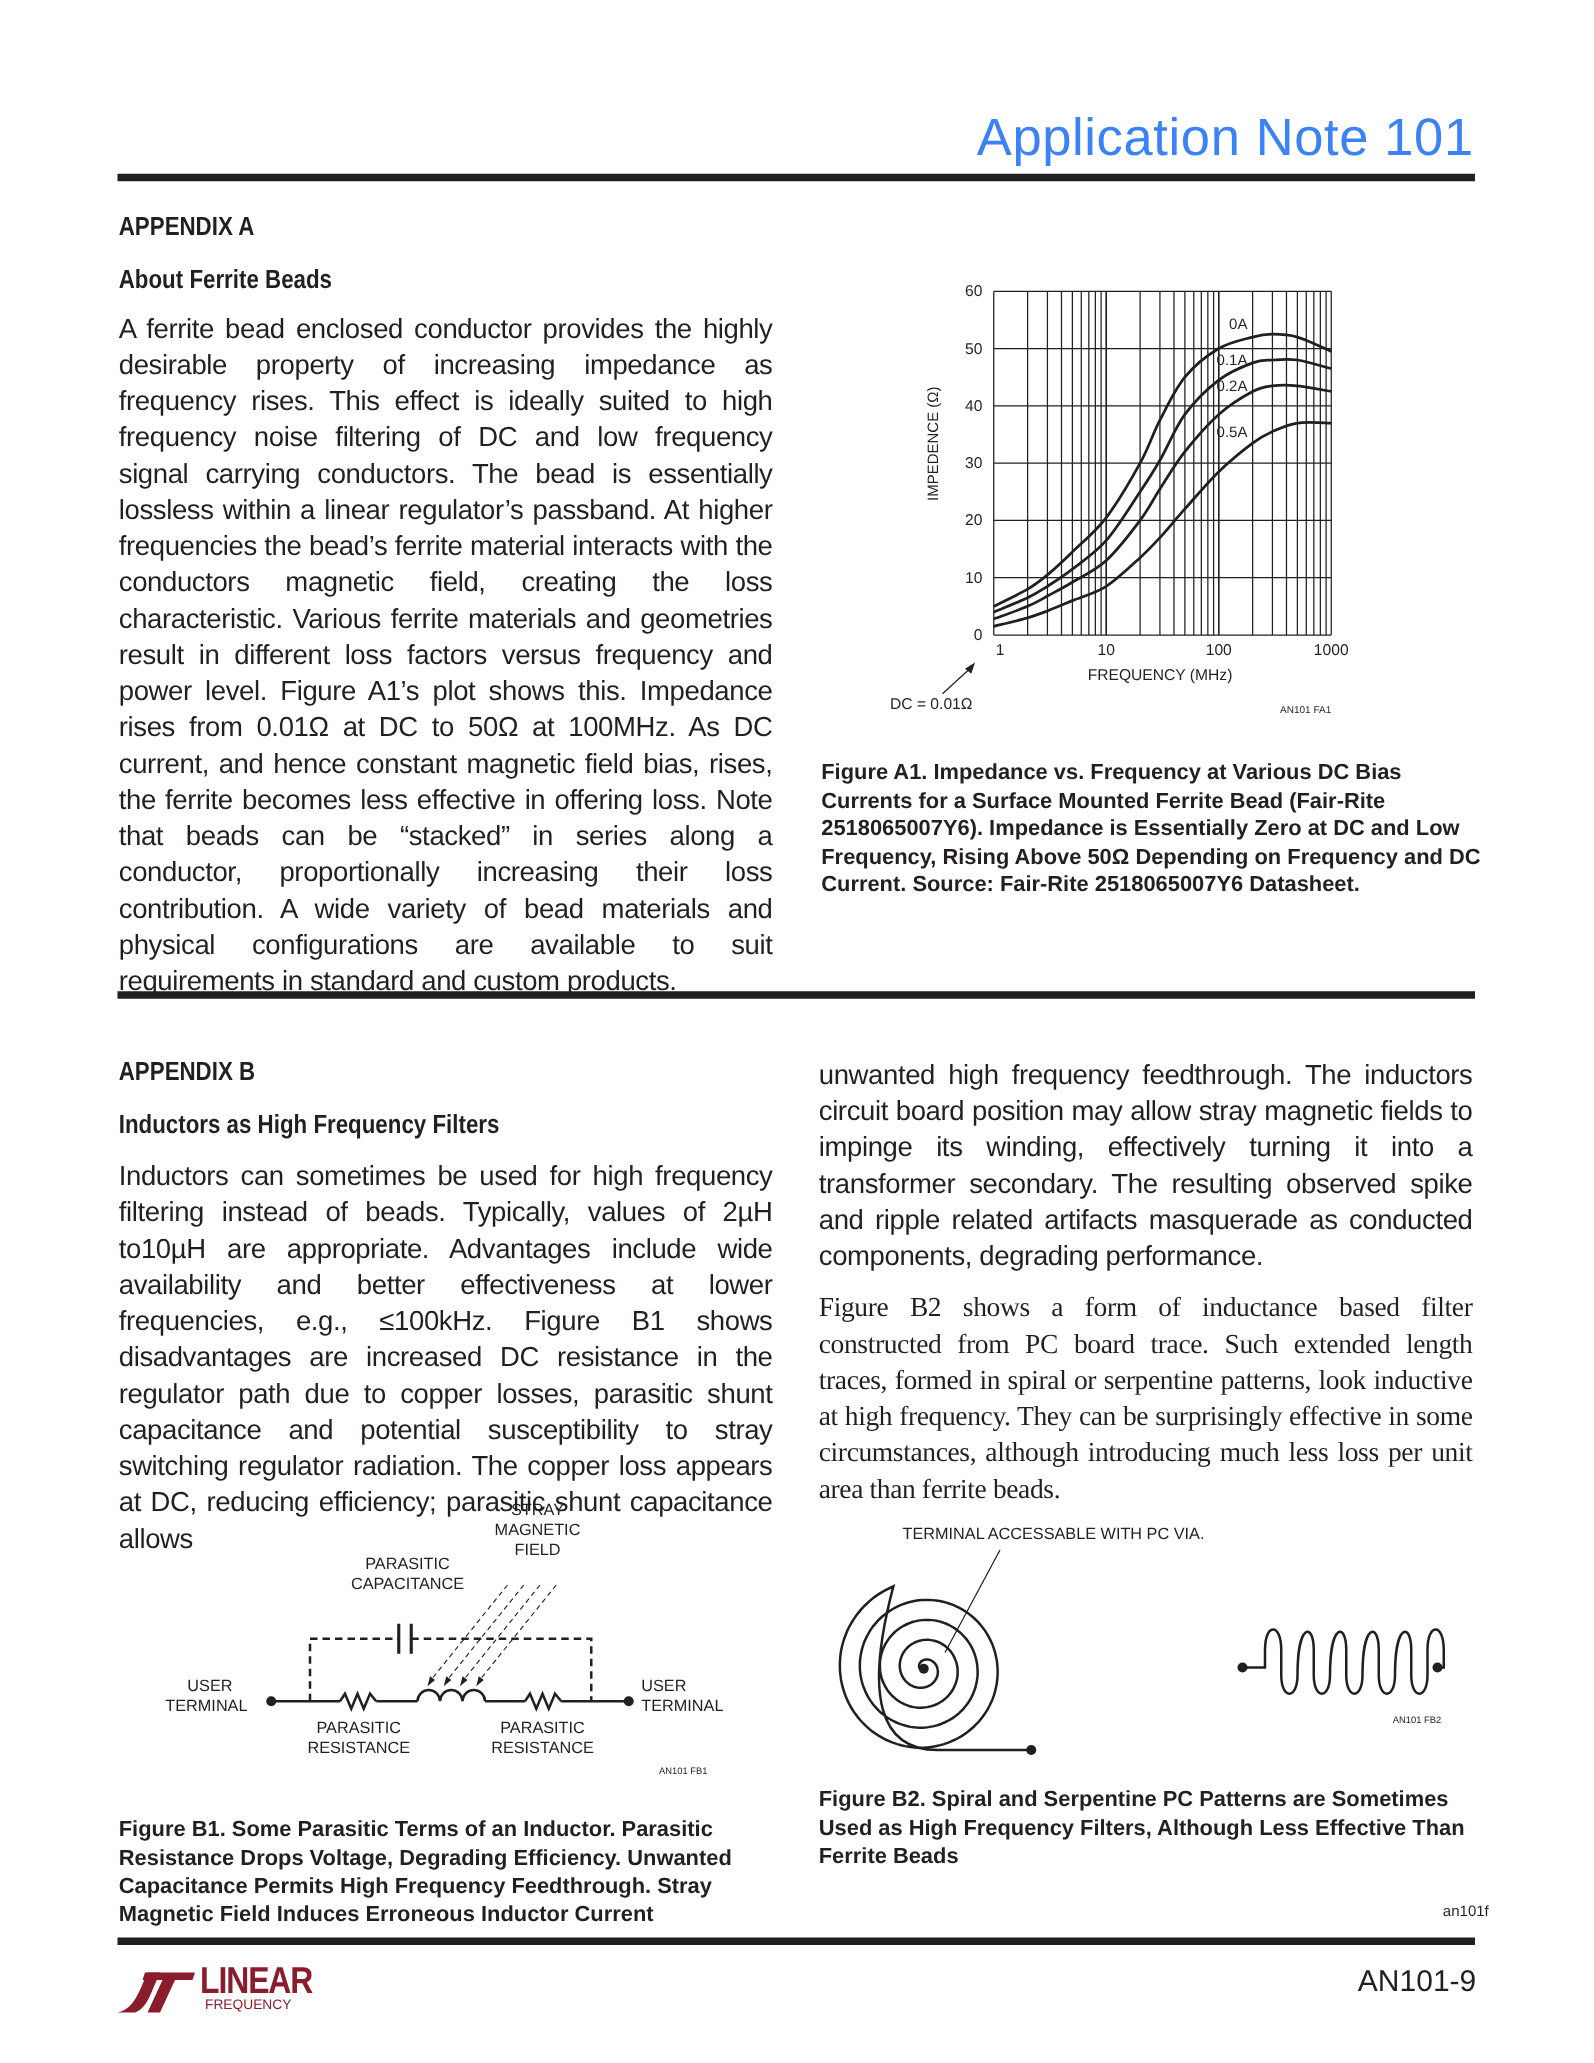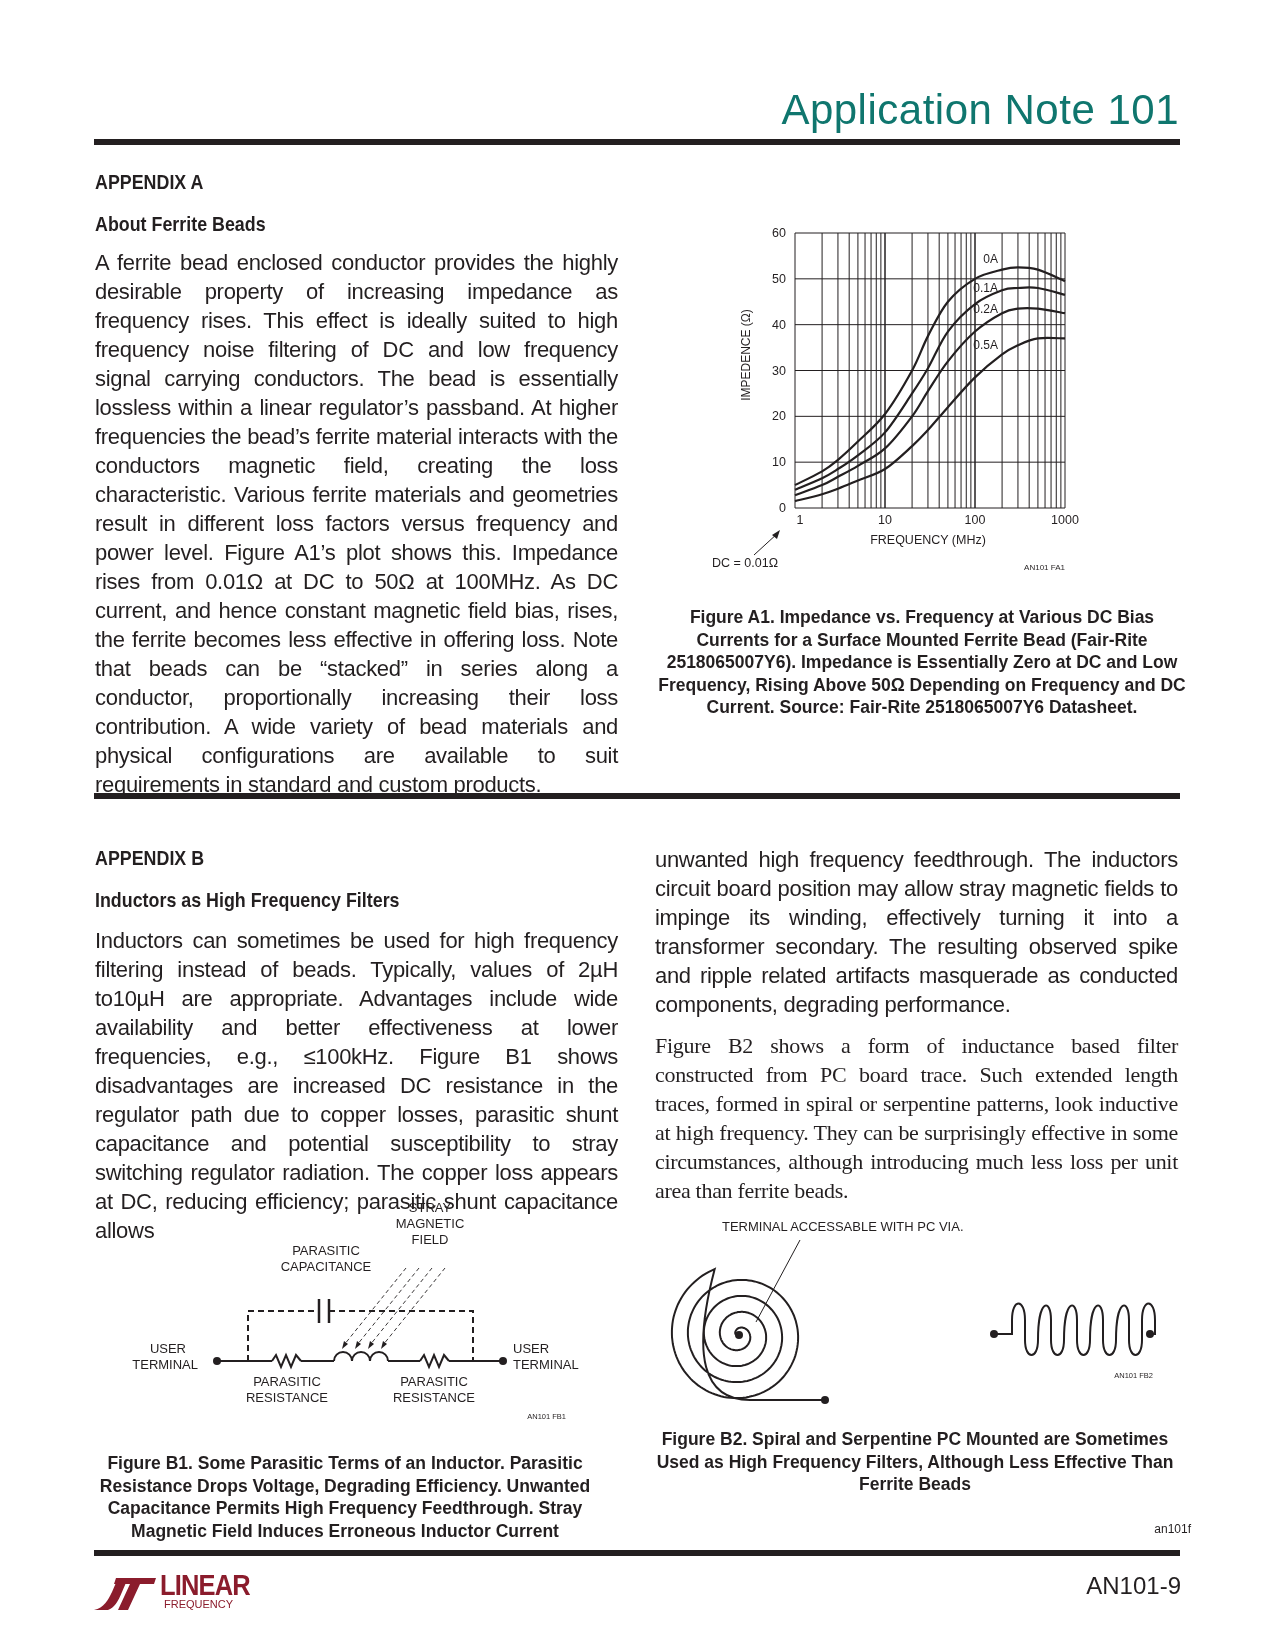--- a/index.html
+++ b/index.html
@@ -1,25 +1,25 @@
 <!DOCTYPE html>
 <html><head>
 <meta charset="utf-8">
 <style>
   html, body { margin:0; padding:0; background:#fff; }
   body { width:1275px; height:1650px; position:relative; overflow:hidden; color:#231f20;
          font-family:"Liberation Sans", sans-serif; }
   .abs { position:absolute; }
-  .header-title { right:96px; top:86px; font-size:42px; font-weight:normal; letter-spacing:0.5px; color:#0f766e; }
+  .header-title { right:96px; top:86px; font-size:42px; font-weight:normal; letter-spacing:0.5px; color:#3b82f6; }
   .rule { background:#231f20; left:94px; width:1086px; }
   .h-app { font-weight:bold; font-size:21px; transform:scaleX(0.85); transform-origin:left; }
   .h-sub { font-weight:bold; font-size:21px; transform:scaleX(0.85); transform-origin:left; }
   .body-text { font-size:22px; line-height:29px; text-align:justify; letter-spacing:-0.3px; }
   .body-text p { margin:0 0 11px 0; }
-  .caption { font-weight:bold; font-size:17.5px; line-height:22.5px; letter-spacing:0px;text-align:center; }
+  .caption { font-weight:bold; font-size:17.5px; line-height:22.5px; letter-spacing:0px; }
   svg text { font-family:"Liberation Sans", sans-serif; fill:#231f20; }
   .logo-text { color:#8b1c2c; }
 </style>
 </head>
 <body>
 
 <div class="abs header-title">Application Note 101</div>
 <div class="abs rule" style="top:139px;height:6px;"></div>
 
 <div class="abs h-app" style="left:95px;top:170px;">APPENDIX A</div>
@@ -168,21 +168,21 @@
   <line x1="140" y1="30" x2="96" y2="112" stroke="#231f20" stroke-width="1"></line>
   <path id="spiral" fill="none" stroke="#231f20" stroke-width="2" d="M76.0,125.0 L75.9,124.8 L75.8,124.7 L75.7,124.5 L75.6,124.3 L75.5,124.1 L75.4,123.9 L75.3,123.7 L75.3,123.4 L75.3,123.2 L75.2,123.0 L75.2,122.7 L75.3,122.4 L75.3,122.2 L75.3,121.9 L75.4,121.7 L75.5,121.4 L75.6,121.1 L75.7,120.9 L75.8,120.6 L76.0,120.3 L76.2,120.1 L76.4,119.8 L76.6,119.6 L76.8,119.4 L77.0,119.1 L77.3,118.9 L77.6,118.7 L77.9,118.5 L78.2,118.4 L78.5,118.2 L78.9,118.0 L79.2,117.9 L79.6,117.8 L79.9,117.7 L80.3,117.7 L80.7,117.6 L81.1,117.6 L81.5,117.6 L82.0,117.6 L82.4,117.6 L82.8,117.7 L83.2,117.8 L83.6,117.9 L84.1,118.0 L84.5,118.2 L84.9,118.4 L85.3,118.6 L85.7,118.8 L86.1,119.1 L86.5,119.4 L86.9,119.7 L87.3,120.0 L87.6,120.4 L87.9,120.8 L88.3,121.2 L88.6,121.6 L88.8,122.0 L89.1,122.5 L89.3,123.0 L89.5,123.5 L89.7,124.0 L89.9,124.5 L90.0,125.1 L90.1,125.7 L90.2,126.2 L90.3,126.8 L90.3,127.4 L90.3,128.0 L90.2,128.6 L90.2,129.2 L90.1,129.8 L89.9,130.4 L89.8,131.0 L89.5,131.6 L89.3,132.2 L89.0,132.8 L88.7,133.3 L88.4,133.9 L88.0,134.5 L87.6,135.0 L87.2,135.5 L86.7,136.0 L86.2,136.5 L85.7,136.9 L85.2,137.4 L84.6,137.8 L84.0,138.2 L83.4,138.5 L82.7,138.9 L82.1,139.1 L81.4,139.4 L80.7,139.6 L79.9,139.8 L79.2,140.0 L78.4,140.1 L77.7,140.2 L76.9,140.2 L76.1,140.2 L75.3,140.2 L74.5,140.1 L73.7,140.0 L73.0,139.8 L72.2,139.6 L71.4,139.4 L70.6,139.1 L69.8,138.7 L69.1,138.4 L68.4,138.0 L67.6,137.5 L66.9,137.0 L66.3,136.5 L65.6,135.9 L65.0,135.3 L64.4,134.7 L63.8,134.0 L63.2,133.3 L62.7,132.5 L62.3,131.7 L61.8,130.9 L61.4,130.1 L61.1,129.3 L60.8,128.4 L60.5,127.5 L60.3,126.6 L60.1,125.6 L59.9,124.7 L59.9,123.7 L59.8,122.7 L59.8,121.8 L59.9,120.8 L60.0,119.8 L60.2,118.8 L60.4,117.8 L60.6,116.9 L61.0,115.9 L61.3,114.9 L61.7,114.0 L62.2,113.1 L62.7,112.2 L63.3,111.3 L63.9,110.4 L64.6,109.6 L65.3,108.8 L66.0,108.0 L66.8,107.3 L67.6,106.6 L68.5,106.0 L69.4,105.3 L70.4,104.8 L71.3,104.2 L72.3,103.8 L73.4,103.3 L74.4,103.0 L75.5,102.6 L76.6,102.4 L77.8,102.1 L78.9,102.0 L80.1,101.9 L81.2,101.8 L82.4,101.8 L83.6,101.9 L84.8,102.1 L85.9,102.3 L87.1,102.5 L88.3,102.8 L89.4,103.2 L90.6,103.6 L91.7,104.1 L92.8,104.7 L93.9,105.3 L94.9,106.0 L95.9,106.7 L96.9,107.5 L97.9,108.3 L98.8,109.2 L99.6,110.1 L100.5,111.1 L101.2,112.1 L102.0,113.2 L102.6,114.3 L103.3,115.5 L103.8,116.6 L104.3,117.9 L104.8,119.1 L105.2,120.4 L105.5,121.7 L105.8,123.0 L106.0,124.3 L106.1,125.7 L106.1,127.0 L106.1,128.4 L106.1,129.8 L105.9,131.2 L105.7,132.5 L105.4,133.9 L105.0,135.3 L104.6,136.6 L104.1,137.9 L103.5,139.2 L102.9,140.5 L102.2,141.8 L101.4,143.0 L100.6,144.2 L99.7,145.3 L98.8,146.4 L97.8,147.5 L96.7,148.5 L95.6,149.4 L94.4,150.3 L93.2,151.2 L91.9,152.0 L90.6,152.7 L89.2,153.4 L87.8,154.0 L86.4,154.5 L84.9,155.0 L83.4,155.3 L81.9,155.7 L80.4,155.9 L78.9,156.0 L77.3,156.1 L75.7,156.1 L74.2,156.1 L72.6,155.9 L71.0,155.7 L69.5,155.4 L67.9,155.0 L66.4,154.5 L64.9,153.9 L63.4,153.3 L61.9,152.6 L60.5,151.8 L59.1,151.0 L57.7,150.0 L56.4,149.0 L55.2,147.9 L53.9,146.8 L52.8,145.6 L51.7,144.3 L50.6,143.0 L49.7,141.7 L48.8,140.2 L47.9,138.7 L47.2,137.2 L46.5,135.7 L45.8,134.0 L45.3,132.4 L44.9,130.7 L44.5,129.0 L44.2,127.3 L44.0,125.6 L43.9,123.8 L43.9,122.1 L43.9,120.3 L44.1,118.5 L44.3,116.7 L44.7,115.0 L45.1,113.2 L45.6,111.5 L46.2,109.8 L46.9,108.1 L47.7,106.5 L48.5,104.9 L49.5,103.3 L50.5,101.8 L51.6,100.3 L52.8,98.9 L54.0,97.5 L55.3,96.2 L56.7,94.9 L58.2,93.7 L59.7,92.6 L61.3,91.6 L62.9,90.6 L64.6,89.8 L66.4,89.0 L68.1,88.3 L70.0,87.6 L71.8,87.1 L73.7,86.7 L75.6,86.3 L77.6,86.1 L79.5,85.9 L81.5,85.9 L83.4,85.9 L85.4,86.1 L87.4,86.3 L89.3,86.6 L91.3,87.1 L93.2,87.6 L95.1,88.3 L97.0,89.0 L98.8,89.8 L100.6,90.8 L102.4,91.8 L104.1,92.9 L105.7,94.1 L107.3,95.4 L108.9,96.7 L110.3,98.2 L111.7,99.7 L113.1,101.3 L114.3,103.0 L115.5,104.7 L116.6,106.5 L117.6,108.3 L118.5,110.2 L119.3,112.2 L120.0,114.2 L120.6,116.2 L121.1,118.3 L121.5,120.4 L121.8,122.5 L122.0,124.7 L122.1,126.8 L122.1,129.0 L122.0,131.1 L121.7,133.3 L121.4,135.5 L120.9,137.6 L120.4,139.7 L119.7,141.8 L118.9,143.9 L118.1,145.9 L117.1,147.9 L116.0,149.9 L114.8,151.8 L113.5,153.6 L112.1,155.4 L110.7,157.1 L109.1,158.7 L107.5,160.3 L105.7,161.8 L103.9,163.2 L102.1,164.5 L100.1,165.7 L98.1,166.8 L96.0,167.8 L93.9,168.7 L91.8,169.6 L89.5,170.3 L87.3,170.9 L85.0,171.3 L82.7,171.7 L80.4,172.0 L78.0,172.1 L75.6,172.1 L73.3,172.0 L70.9,171.8 L68.5,171.5 L66.2,171.0 L63.9,170.4 L61.6,169.7 L59.3,168.9 L57.1,168.0 L54.9,167.0 L52.8,165.8 L50.7,164.6 L48.7,163.2 L46.7,161.7 L44.8,160.2 L43.0,158.5 L41.3,156.7 L39.7,154.9 L38.1,153.0 L36.6,150.9 L35.3,148.9 L34.0,146.7 L32.9,144.5 L31.9,142.2 L30.9,139.8 L30.1,137.5 L29.4,135.0 L28.9,132.6 L28.4,130.1 L28.1,127.5 L27.9,125.0 L27.9,122.4 L27.9,119.9 L28.1,117.3 L28.5,114.7 L28.9,112.2 L29.5,109.7 L30.2,107.2 L31.0,104.7 L32.0,102.3 L33.1,99.9 L34.3,97.6 L35.6,95.3 L37.0,93.1 L38.6,90.9 L40.3,88.9 L42.0,86.9 L43.9,85.0 L45.8,83.2 L47.9,81.5 L50.1,79.9 L52.3,78.4 L54.6,77.0 L57.0,75.7 L59.4,74.5 L61.9,73.5 L64.5,72.6 L67.1,71.8 L69.7,71.2 L72.4,70.6 L75.1,70.2 L77.9,70.0 L80.6,69.9 L83.4,69.9 L86.2,70.1 L88.9,70.4 L91.7,70.8 L94.4,71.4 L97.1,72.1 L99.8,73.0 L102.4,73.9 L105.0,75.1 L107.5,76.3 L110.0,77.7 L112.4,79.2 L114.7,80.8 L117.0,82.6 L119.1,84.4 L121.2,86.4 L123.2,88.5 L125.0,90.6 L126.8,92.9 L128.5,95.3 L130.0,97.7 L131.4,100.3 L132.7,102.9 L133.9,105.5 L134.9,108.3 L135.8,111.0 L136.5,113.9 L137.1,116.7 L137.6,119.6 L137.9,122.6 L138.1,125.5 L138.1,128.5 L138.0,131.4 L137.7,134.4 L137.3,137.4 L136.7,140.3 L136.0,143.2 L135.2,146.1 L134.2,148.9 L133.0,151.7 L131.7,154.4 L130.3,157.1 L128.7,159.7 L127.0,162.2 L125.2,164.6 L123.3,167.0 L121.2,169.2 L119.0,171.4 L116.7,173.4 L114.3,175.4 L111.8,177.2 L109.3,178.9 L106.6,180.4 L103.8,181.8 L101.0,183.1 L98.1,184.3 L95.2,185.3 L92.2,186.1 L89.1,186.8 L86.0,187.4 L82.9,187.8 L79.8,188.0 L76.6,188.1 L73.4,188.1 L70.3,187.8 L67.1,187.4 L64.0,186.9 L60.9,186.2 L57.8,185.3 L54.8,184.3 L51.8,183.1 L48.8,181.8 L46.0,180.3 L43.2,178.7 L40.5,177.0 L37.8,175.1 L35.3,173.1 L32.9,170.9 L30.5,168.6 L28.3,166.2 L26.2,163.7 L24.2,161.1 L22.4,158.4 L20.7,155.6 L19.1,152.7 L17.7,149.7 L16.4,146.6 L15.3,143.5 L14.3,140.3 L13.5,137.1 L12.8,133.8 L12.4,130.5 L12.0,127.2 L11.9,123.8 L11.9,120.5 L12.1,117.1 L12.4,113.8 L12.9,110.4 L13.6,107.1 L14.5,103.8 L15.5,100.6 L16.7,97.4 L18.0,94.2 L19.5,91.2 L21.2,88.2 L23.0,85.3 L25.0,82.4 L27.1,79.7 L29.3,77.1 L31.7,74.6 L34.2,72.2 L36.8,69.9 L39.5,67.7 L42.4,65.7 L45.3,63.9 L48.4,62.1 L51.5,60.6 L54.7,59.1 Q20,190 90,190 L165,190"></path>
   <circle cx="79" cy="125" r="4" fill="#231f20"></circle>
   <circle cx="165" cy="190" r="4" fill="#231f20"></circle>
   <path id="serp" fill="none" stroke="#231f20" stroke-width="2" d="M334,124 L352,124 L352,110 C352,88 365,88 365,110 L365,130 C365,150 378,150 378,130 C378,88 391,88 391,110 L391,130 C391,150 404,150 404,130 C404,88 417,88 417,110 L417,130 C417,150 430,150 430,130 C430,88 443,88 443,110 L443,130 C443,150 456,150 456,130 C456,88 469,88 469,110 L469,130 C469,150 482,150 482,130 L482,110 C482,88 495,88 495,110 L495,124 L490,124"></path>
   <circle cx="334" cy="124" r="4" fill="#231f20"></circle>
   <circle cx="490" cy="124" r="4" fill="#231f20"></circle>
   <text x="493" y="168" text-anchor="end" font-size="7.5">AN101 FB2</text>
 </svg>
 
-<div class="abs caption" style="left:655px;top:1428px;width:520px;">Figure B2. Spiral and Serpentine PC Mounted are Sometimes Used as High Frequency Filters, Although Less Effective Than Ferrite Beads</div>
+<div class="abs caption" style="left:655px;top:1428px;width:520px;">Figure B2. Spiral and Serpentine PC Patterns are Sometimes Used as High Frequency Filters, Although Less Effective Than Ferrite Beads</div>
 
 <div class="abs" style="right:84px;top:1522px;font-size:12px;">an101f</div>
 <div class="abs rule" style="top:1550px;height:6px;"></div>
 <div class="abs" style="left:94px;top:1570px;width:170px;height:44px;">
   <svg width="62" height="40" viewBox="0 0 62 40" style="position:absolute;left:0;top:2px;">
     <path d="M0,38 C10,36 14,28 18,20 L24,6 L34,6 L28,20 C24,30 20,36 14,38 Z" fill="#8b1c2c"></path>
     <path d="M22,6 L62,6 L60,12 L46,12 L34,38 L24,38 L36,12 L20,12 Z" fill="#8b1c2c"></path>
   </svg>
   <div class="logo-text" style="position:absolute;left:66px;top:-2px;font-size:30px;font-weight:bold;letter-spacing:-1px;transform:scaleX(0.85);transform-origin:left;">LINEAR</div>
   <div class="logo-text" style="position:absolute;left:70px;top:28px;font-size:11px;">FREQUENCY</div>

